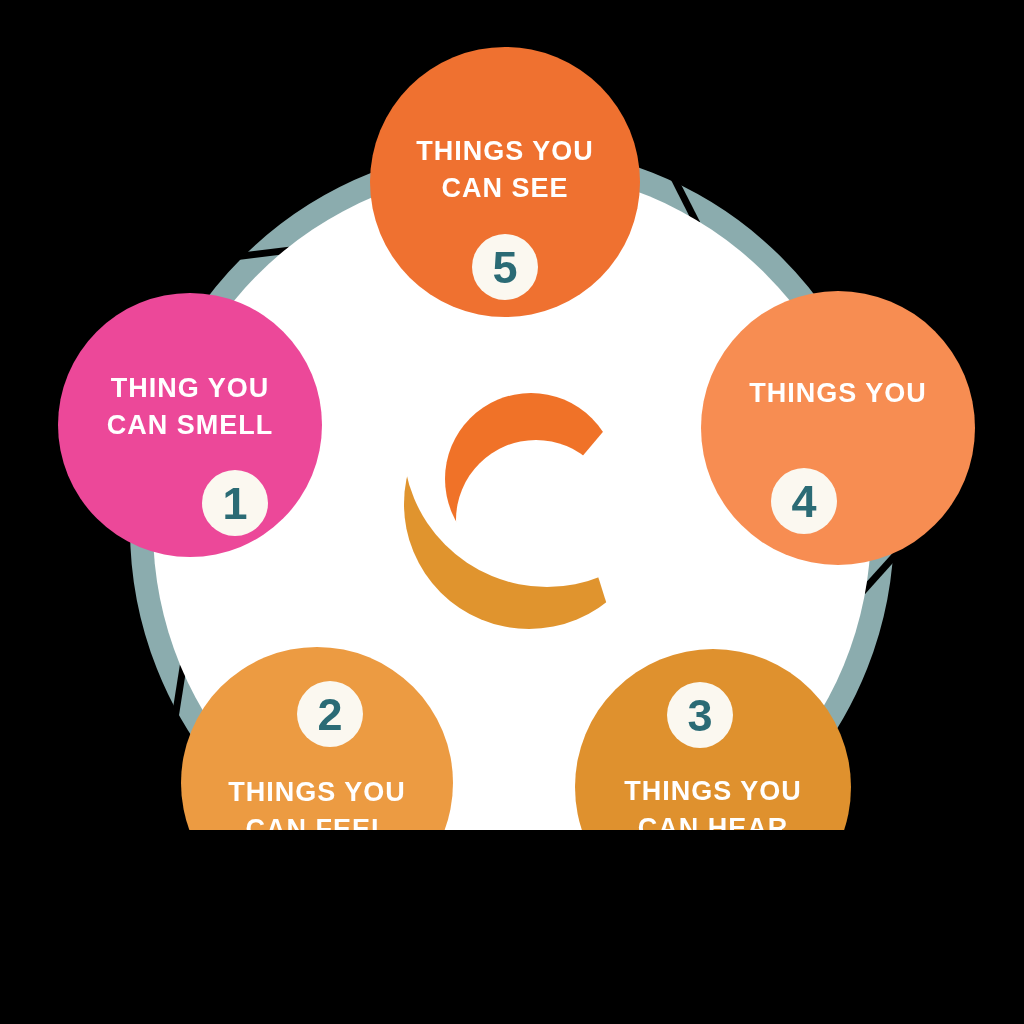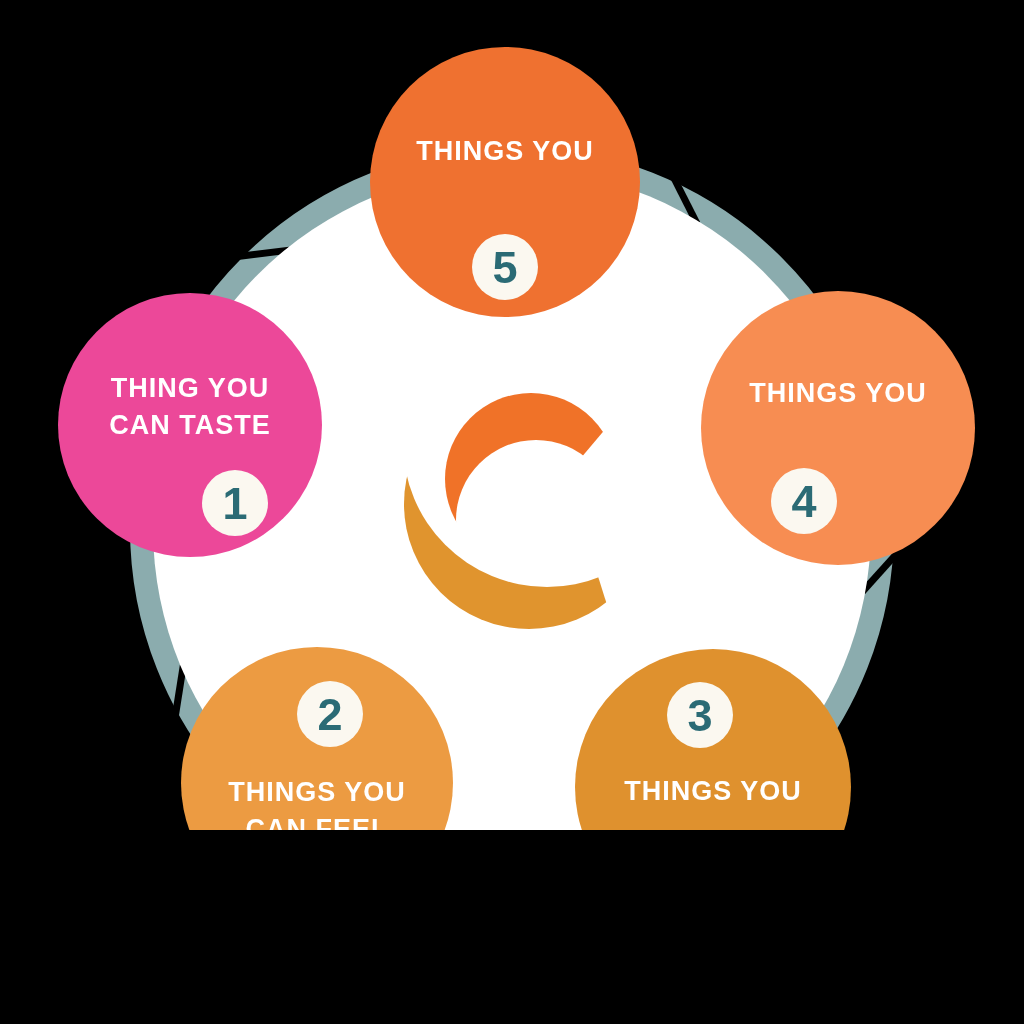--- a/index.html
+++ b/index.html
@@ -88,57 +88,59 @@
 
     <g>
       <circle cx="531" cy="479" r="86" mask="url(#crescent-upper-mask)" style="fill: rgb(240, 114, 40);"></circle>
       <circle cx="529" cy="504" r="125" mask="url(#crescent-lower-mask)" style="fill: rgb(224, 148, 46);"></circle>
     </g>
   </svg>
 
   <div class="node" id="node-see" style="background-color: rgb(239, 113, 48);">
     <div class="node-label">
       <div>THINGS YOU</div>
+      <div>CAN SEE</div>
     </div>
     <div class="badge" style="background-color: rgb(251, 248, 240);">
       <span style="color: rgb(43, 107, 117);">5</span>
     </div>
   </div>
 
   <div class="node" id="node-feel" style="background-color: rgb(247, 141, 82);">
     <div class="node-label">
       <div>THINGS YOU</div>
     </div>
     <div class="badge" style="background-color: rgb(251, 248, 240);">
       <span style="color: rgb(43, 107, 117);">4</span>
     </div>
   </div>
 
   <div class="node" id="node-hear" style="background-color: rgb(223, 145, 46);">
     <div class="node-label">
       <div>THINGS YOU</div>
+      <div>CAN HEAR</div>
     </div>
     <div class="badge" style="background-color: rgb(251, 248, 240);">
       <span style="color: rgb(43, 107, 117);">3</span>
     </div>
   </div>
 
   <div class="node" id="node-smell" style="background-color: rgb(236, 155, 66);">
     <div class="node-label">
       <div>THINGS YOU</div>
       <div>CAN FEEL</div>
     </div>
     <div class="badge" style="background-color: rgb(251, 248, 240);">
       <span style="color: rgb(43, 107, 117);">2</span>
     </div>
   </div>
 
   <div class="node" id="node-taste" style="background-color: #ec4899;">
     <div class="node-label">
       <div>THING YOU</div>
-      <div>CAN TASTE</div>
+      <div>CAN SMELL</div>
     </div>
     <div class="badge" style="background-color: rgb(251, 248, 240);">
       <span style="color: rgb(43, 107, 117);">1</span>
     </div>
   </div>
 
 </div>
 
 </body></html>

